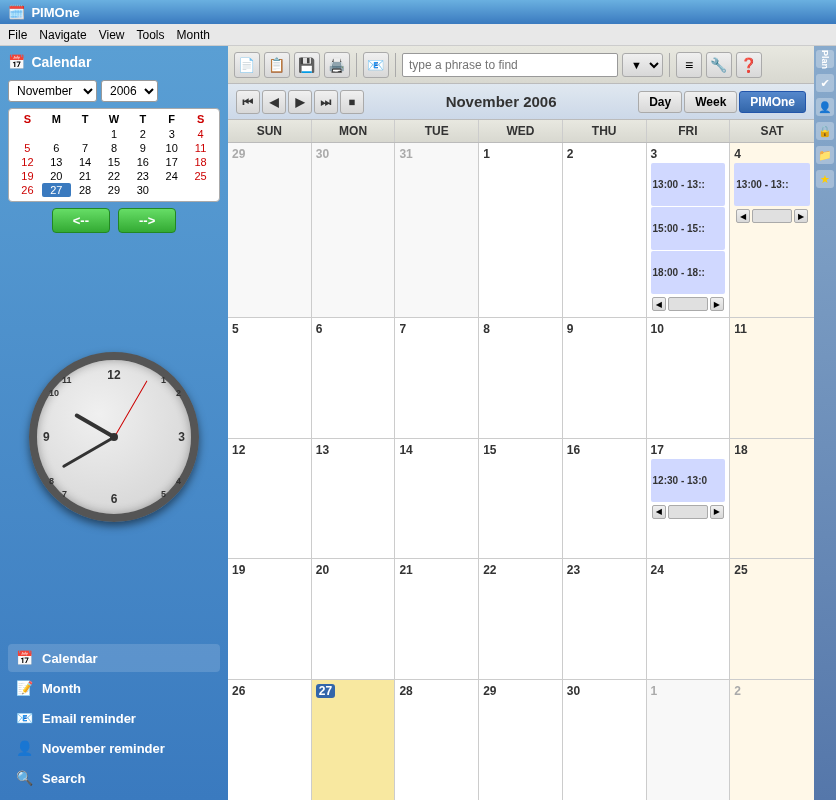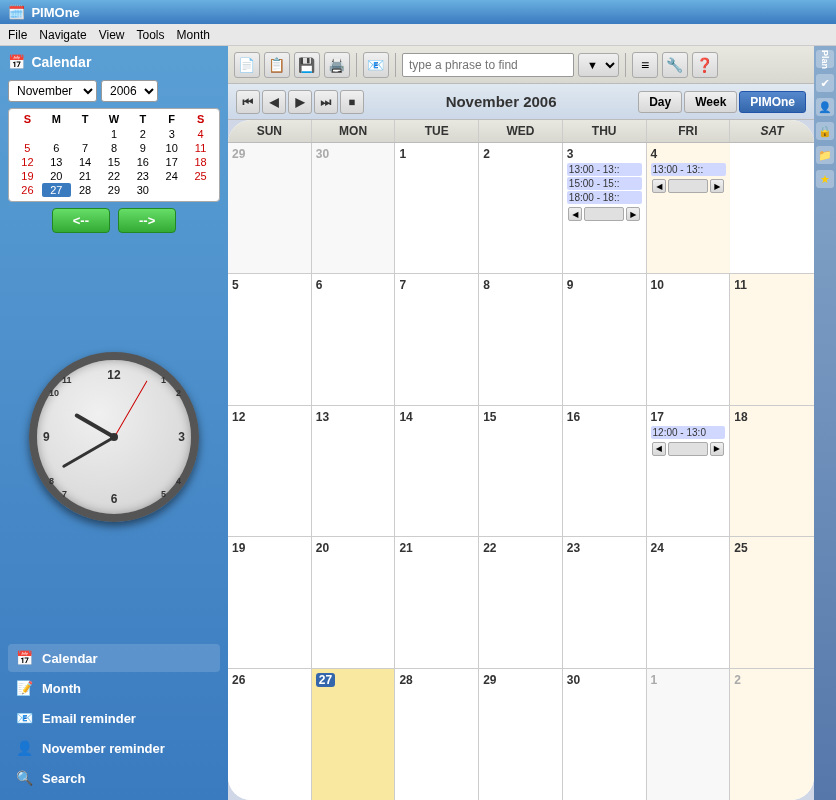--- a/index.html
+++ b/index.html
@@ -248,21 +248,21 @@
       height: 24px;
       background: #aaa;
       margin: 0 2px;
     }
     .search-box {
       background: white;
       border: 1px solid #999;
       padding: 2px 6px;
       font-size: 12px;
       color: #999;
-      width: 172px;
+      width: 216px;
       height: 24px;
       border-radius: 2px;
     }
     .search-dropdown {
       background: linear-gradient(to bottom, #f0f0f0, #d8d8d8);
       border: 1px solid #aaa;
       border-radius: 3px;
       padding: 2px 4px;
       cursor: pointer;
       font-size: 11px;
@@ -323,37 +323,36 @@
       border-color: #2255aa;
     }
 
     
     .calendar-grid {
       flex: 1;
       background: white;
       display: flex;
       flex-direction: column;
       overflow: hidden;
-      border-radius: 23px;
     }
     .cal-day-headers {
       display: grid;
       grid-template-columns: repeat(7, 1fr);
       background: linear-gradient(to bottom, #e8e8e0, #d8d8d0);
       border-bottom: 1px solid #bbb;
     }
     .cal-day-header {
       text-align: center;
       padding: 4px 2px;
       font-weight: bold;
       font-size: 12px;
       color: #333;
       border-right: 1px solid #ccc;
     }
-    .cal-day-header:last-child { border-right: none; font-style: italic; }
+    .cal-day-header:last-child { border-right: none; }
 
     .cal-body {
       flex: 1;
       display: grid;
       grid-template-rows: repeat(5, 1fr);
       overflow: hidden;
     }
     .cal-week {
       display: grid;
       grid-template-columns: repeat(7, 1fr);
@@ -385,25 +384,26 @@
       color: white;
       border-radius: 3px;
       padding: 0 3px;
       display: inline-block;
     }
 
     .cal-event {
       font-size: 10px;
       color: #333;
       background: #d0d8ff;
-      padding: 1px 2px;
+      padding: 16px 2px;
       border-radius: 2px;
       margin-bottom: 1px;
       overflow: hidden;
       white-space: nowrap;
+      font-weight: bold;
     }
 
     .cal-scroll-bar {
       display: flex;
       align-items: center;
       justify-content: center;
       gap: 2px;
       padding: 2px 0;
     }
     .scroll-arrow {
@@ -644,20 +644,23 @@
 
       <div class="cal-body">
 
         <div class="cal-week">
           <div class="cal-cell other-month">
             <div class="day-number other-month-num">29</div>
           </div>
           <div class="cal-cell other-month">
             <div class="day-number other-month-num">30</div>
           </div>
+          <div class="cal-cell other-month">
+            <div class="day-number other-month-num">31</div>
+          </div>
           <div class="cal-cell">
             <div class="day-number">1</div>
           </div>
           <div class="cal-cell">
             <div class="day-number">2</div>
           </div>
           <div class="cal-cell">
             <div class="day-number">3</div>
             <div class="cal-event">13:00 - 13::</div>
             <div class="cal-event">15:00 - 15::</div>
@@ -714,21 +717,21 @@
             <div class="day-number">14</div>
           </div>
           <div class="cal-cell">
             <div class="day-number">15</div>
           </div>
           <div class="cal-cell">
             <div class="day-number">16</div>
           </div>
           <div class="cal-cell">
             <div class="day-number">17</div>
-            <div class="cal-event">12:00 - 13:0</div>
+            <div class="cal-event">12:30 - 13:0</div>
             <div class="cal-scroll-bar">
               <div class="scroll-arrow">◀</div>
               <div class="scroll-track"></div>
               <div class="scroll-arrow">▶</div>
             </div>
           </div>
           <div class="cal-cell weekend">
             <div class="day-number">18</div>
           </div>
         </div>

